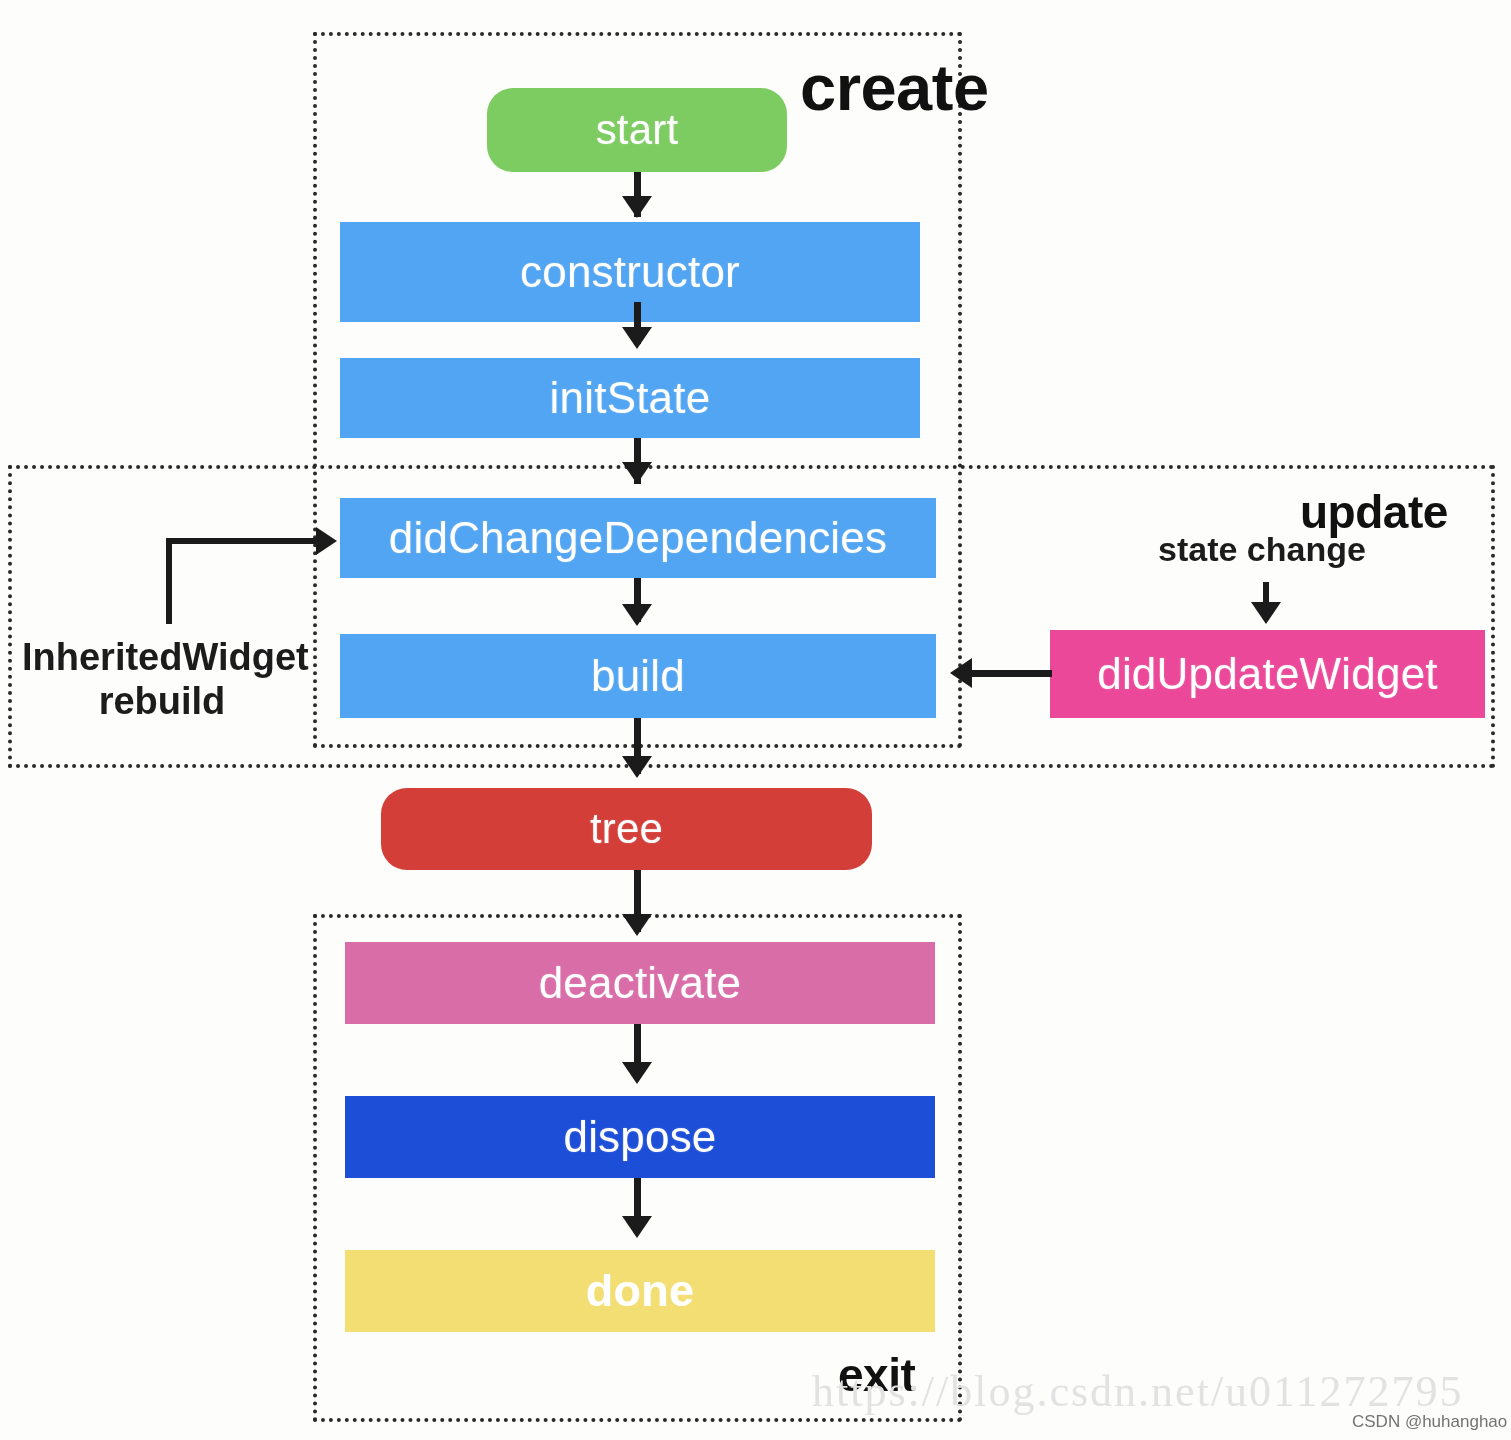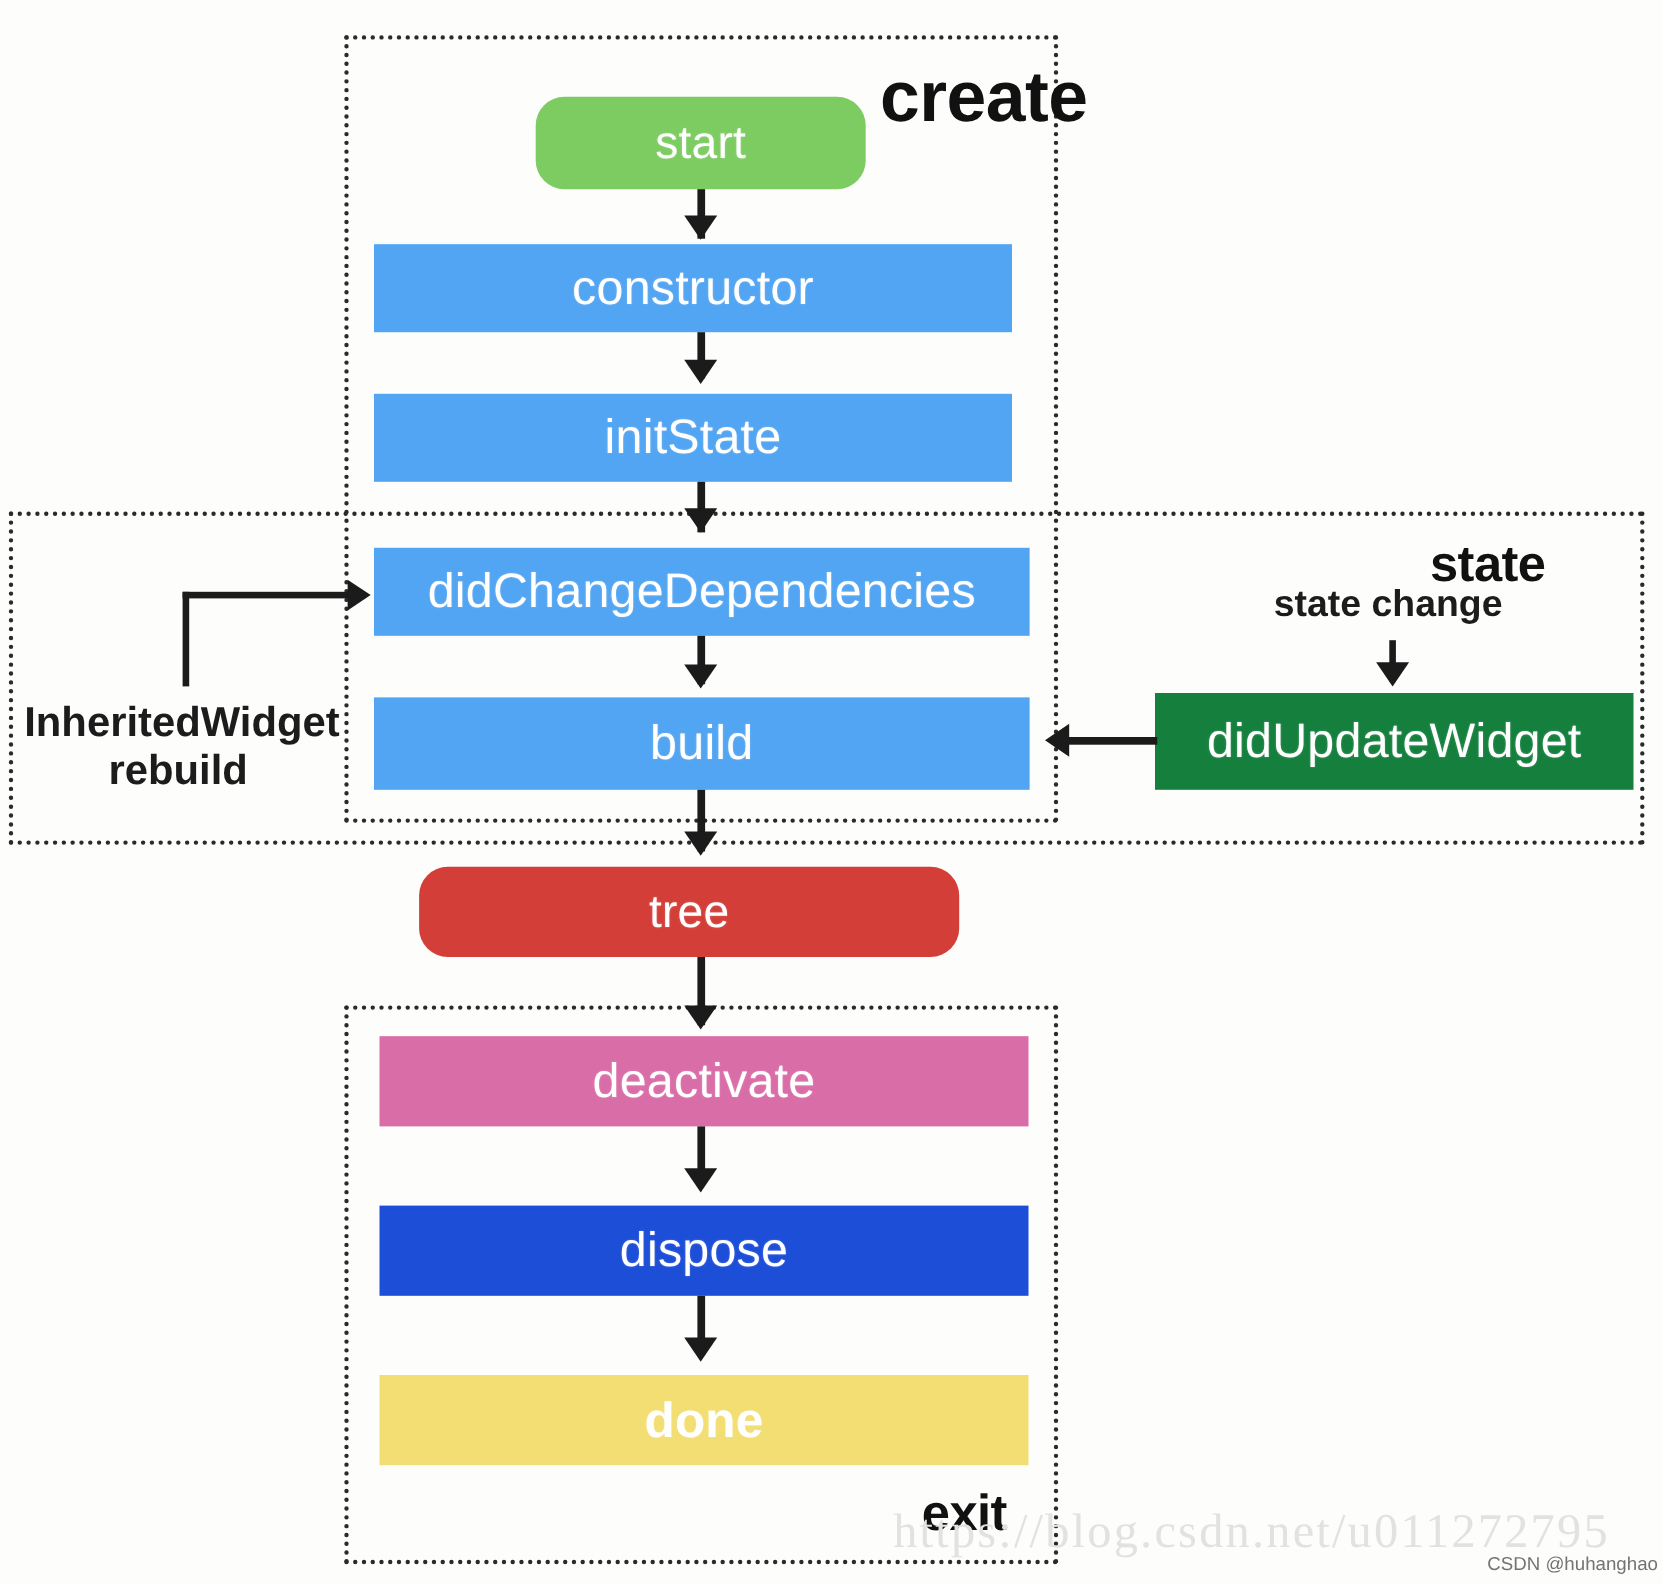--- a/index.html
+++ b/index.html
@@ -109,31 +109,31 @@
 </style>
 </head>
 <body>
 
 <div id="stage">
 
   <div class="group" style="left:313px; top:32px; width:649px; height:716px;"></div>
   <div class="group-label" style="left:800px; top:50px; font-size:65px;">create</div>
 
   <div class="group" style="left:8px; top:465px; width:1487px; height:303px;"></div>
-  <div class="group-label" style="left:1300px; top:485px; font-size:46px;">state</div>
+  <div class="group-label" style="left:1300px; top:485px; font-size:46px;">update</div>
 
   <div class="group" style="left:313px; top:914px; width:649px; height:508px;"></div>
   <div class="group-label" style="left:838px; top:1348px; font-size:46px;">exit</div>
 
   <div class="node rounded" style="left:487px; top:88px; width:300px; height:84px; background:#7DCC62; font-size:42px;">start</div>
 
   <div class="vline" style="left:634px; top:172px; height:45px;"></div>
   <div class="arrowhead-down" style="left:622px; top:196px;"></div>
 
-  <div class="node" style="left:340px; top:222px; width:580px; height:80px; background:#52A5F2; font-size:44px;">constructor</div>
+  <div class="node" style="left:340px; top:222px; width:580px; height:100px; background:#52A5F2; font-size:44px;">constructor</div>
 
   <div class="vline" style="left:634px; top:302px; height:42px;"></div>
   <div class="arrowhead-down" style="left:622px; top:327px;"></div>
 
   <div class="node" style="left:340px; top:358px; width:580px; height:80px; background:#52A5F2; font-size:44px;">initState</div>
 
   <div class="vline" style="left:634px; top:438px; height:46px;"></div>
   <div class="arrowhead-down" style="left:622px; top:462px;"></div>
 
   <div class="node" style="left:340px; top:498px; width:596px; height:80px; background:#52A5F2; font-size:44px;">didChangeDependencies</div>
@@ -161,21 +161,21 @@
   <div class="vline" style="left:634px; top:1178px; height:54px;"></div>
   <div class="arrowhead-down" style="left:622px; top:1216px;"></div>
 
   <div class="node" style="left:345px; top:1250px; width:590px; height:82px; background:#F2DE72; font-size:45px;font-weight:bold;">done</div>
 
   <div class="annot" style="left:1158px; top:530px; font-size:34px;">state change</div>
 
   <div class="vline" style="left:1263px; top:582px; height:38px; width:6px;"></div>
   <div class="arrowhead-down" style="left:1251px; top:602px;"></div>
 
-  <div class="node" style="left:1050px; top:630px; width:435px; height:88px; background:#15803d; font-size:44px;">didUpdateWidget</div>
+  <div class="node" style="left:1050px; top:630px; width:435px; height:88px; background:#ec4899; font-size:44px;">didUpdateWidget</div>
 
   <div class="hline" style="left:966px; top:670px; width:86px;"></div>
   <div class="arrowhead-left" style="left:950px; top:658px;"></div>
 
   <div class="annot" style="left:22px; top:636px; font-size:38px; text-align:center; width:280px;">
     <span>InheritedWidget</span><br>
     <span>rebuild</span>
   </div>
 
   <div class="vline" style="left:166px; top:538px; height:86px; width:6px;"></div>

